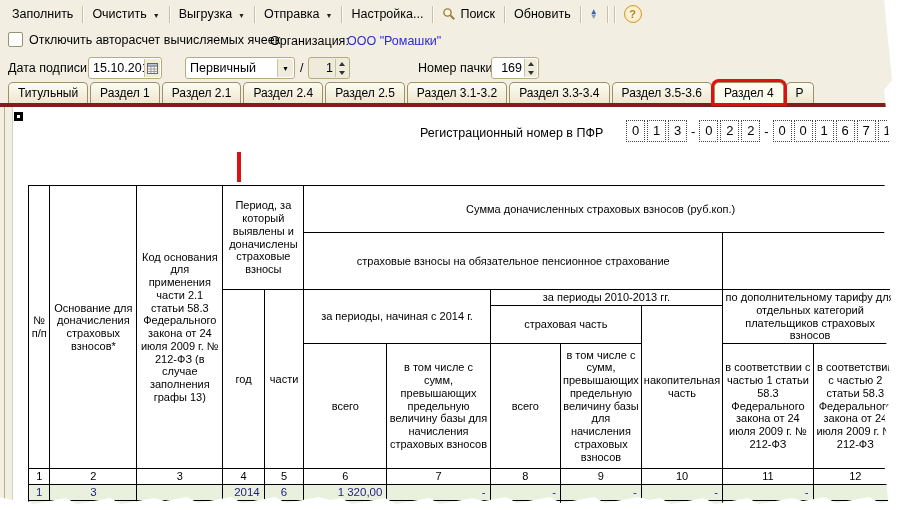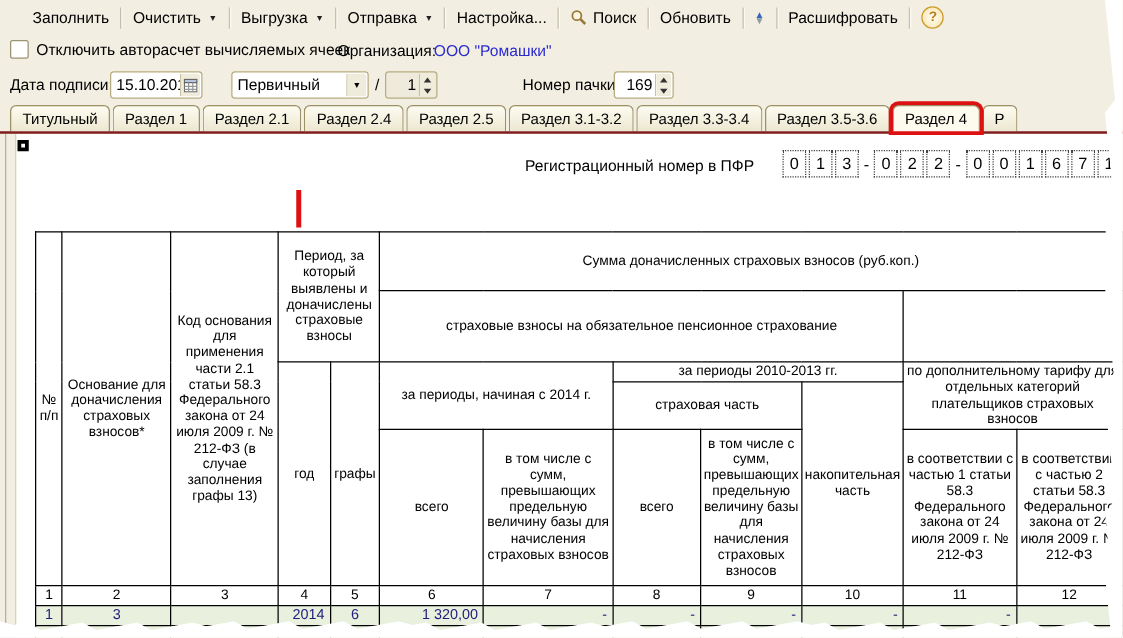--- a/index.html
+++ b/index.html
@@ -1,19 +1,19 @@
 <!DOCTYPE html>
 <html><head>
 <meta charset="utf-8">
 <style>
   html,body{margin:0;padding:0;background:#fff;}
   .stage{position:relative;width:898px;height:510px;overflow:hidden;
          font-family:"Liberation Sans",sans-serif;background:#f2efe2;color:#000;}
   
-  .toolbar{position:absolute;left:0;top:0;width:100%;height:28px;display:flex;align-items:center;padding-left:20px;box-sizing:border-box;}
+  .toolbar{position:absolute;left:0;top:0;width:100%;height:28px;display:flex;align-items:center;padding-left:6px;box-sizing:border-box;}
   .tbtn{display:flex;align-items:center;gap:4px;border:none;background:transparent;font:12.5px "Liberation Sans",sans-serif;color:#000;padding:3px 6px;cursor:default;white-space:nowrap;}
   .tsep{width:1px;height:17px;background:#c6c1ad;margin:0 3px;box-shadow:1px 0 0 #fbfaf3;}
   .dd{font-size:7px;color:#222;margin-left:2px;transform:translateY(1px);}
   .helpcirc{width:16px;height:16px;border-radius:50%;border:1px solid #cf9b2a;background:radial-gradient(#fffdf0,#f7e3ae);
             display:flex;align-items:center;justify-content:center;font-weight:bold;font-size:11px;color:#b97d1e;}
   .sorticon{display:flex;flex-direction:column;align-items:center;line-height:5px;}
   .sorticon .up{font-size:8px;color:#3565c0;}
   .sorticon .dn{font-size:8px;color:#8e9aa8;}
   
   .row2{position:absolute;left:0;top:32px;height:20px;width:100%;text-align:center;}
@@ -27,21 +27,21 @@
   .field{position:absolute;top:1px;height:22px;background:#fff;border:1px solid #b5ad80;border-radius:3px;box-sizing:border-box;font-size:12.5px;}
   .field .val{position:absolute;left:4px;top:3px;white-space:nowrap;}
   .sidebtn{position:absolute;right:1px;top:1px;bottom:1px;width:15px;background:#efecdb;border-left:1px solid #c9c2a4;display:flex;align-items:center;justify-content:center;border-radius:0 2px 2px 0;}
   .spincol{position:absolute;right:1px;top:1px;bottom:1px;width:12px;display:flex;flex-direction:column;border-left:1px solid #c9c2a4;border-radius:0 2px 2px 0;overflow:hidden;}
   .spincol i{flex:1;display:flex;align-items:center;justify-content:center;background:#efecdb;}
   .spincol i.u::after{content:"";border-left:3px solid transparent;border-right:3px solid transparent;border-bottom:4px solid #333;}
   .spincol i.d::after{content:"";border-left:3px solid transparent;border-right:3px solid transparent;border-top:4px solid #333;}
   .num{position:absolute;right:16px;top:3px;}
   .disabledf{background:#eeebdc;}
   
-  .tabstrip{position:absolute;left:0;top:84px;width:100%;height:23px;display:flex;align-items:flex-end;gap:2px;padding-left:8px;box-sizing:border-box;border-bottom:2px solid #7f1d1d;z-index:10;}
+  .tabstrip{position:absolute;left:0;top:84px;width:100%;height:23px;display:flex;align-items:flex-end;gap:2px;padding-left:8px;box-sizing:border-box;border-bottom:4px solid #7f1d1d;z-index:10;}
   .tab{font-size:12px;padding:3px 9px;border:1px solid #9c9166;border-bottom:none;border-radius:5px 5px 0 0;
        background:linear-gradient(#fdfcf1,#ece7d0);white-space:nowrap;}
   .tab.active{background:#fdfbee;position:relative;z-index:12;box-shadow:0 0 0 3px #dd1111;}
   
   .doc{position:absolute;left:0;top:107px;right:0;bottom:0;background:#fff;overflow:hidden;}
   .docmargin{position:absolute;left:0;top:0;bottom:0;width:12px;background:#f2efe2;border-right:1px solid #d8d2b8;}
   .docmargin i{position:absolute;left:4px;top:0;bottom:0;width:1px;background:#b7b091;}
   .marker{position:absolute;left:14px;top:5px;width:9px;height:9px;background:#000;}
   .marker i{position:absolute;left:3px;top:3px;width:3px;height:3px;background:#fff;}
   .reglabel{position:absolute;left:420px;top:19px;font-size:12.5px;}
@@ -104,23 +104,20 @@
         <span>Обновить</span>
       </button>
     <span class="tsep"></span>
     <button class="tbtn">
       <span class="sorticon">
           <span class="up">▲</span>
           <span class="dn">▼</span>
         </span>
       </button>
     <span class="tsep"></span>
-    <button class="tbtn">
-        <span>Расшифровать</span>
-      </button>
     <span class="tsep"></span>
     <button class="tbtn">
         <span class="helpcirc">?</span>
       </button>
   </div>
 
   <div class="row2">
     <div class="chkwrap">
       <span class="chk"></span>
       <span>Отключить авторасчет вычисляемых ячеек</span>
@@ -231,21 +228,21 @@
         <th rowspan="5">Код основания для применения части 2.1 статьи 58.3 Федерального закона от 24 июля 2009 г. № 212-ФЗ (в случае заполнения графы 13)</th>
         <th colspan="2" rowspan="2">Период, за который выявлены и доначислены страховые взносы</th>
         <th colspan="7">Сумма доначисленных страховых взносов (руб.коп.)</th>
       </tr>
       <tr style="height:57px">
         <th colspan="5">страховые взносы на обязательное пенсионное страхование</th>
         <th colspan="2"></th>
       </tr>
       <tr style="height:15px">
         <th rowspan="3">год</th>
-        <th rowspan="3">графы</th>
+        <th rowspan="3">части</th>
         <th colspan="2" rowspan="2">за периоды, начиная с 2014 г.</th>
         <th colspan="3">за периоды 2010-2013 гг.</th>
         <th colspan="2" rowspan="2">по дополнительному тарифу для отдельных категорий плательщиков страховых взносов</th>
       </tr>
       <tr style="height:17px">
         <th colspan="2">страховая часть</th>
         <th rowspan="2">накопительная часть</th>
       </tr>
       <tr style="height:125px">
         <th>всего</th>

